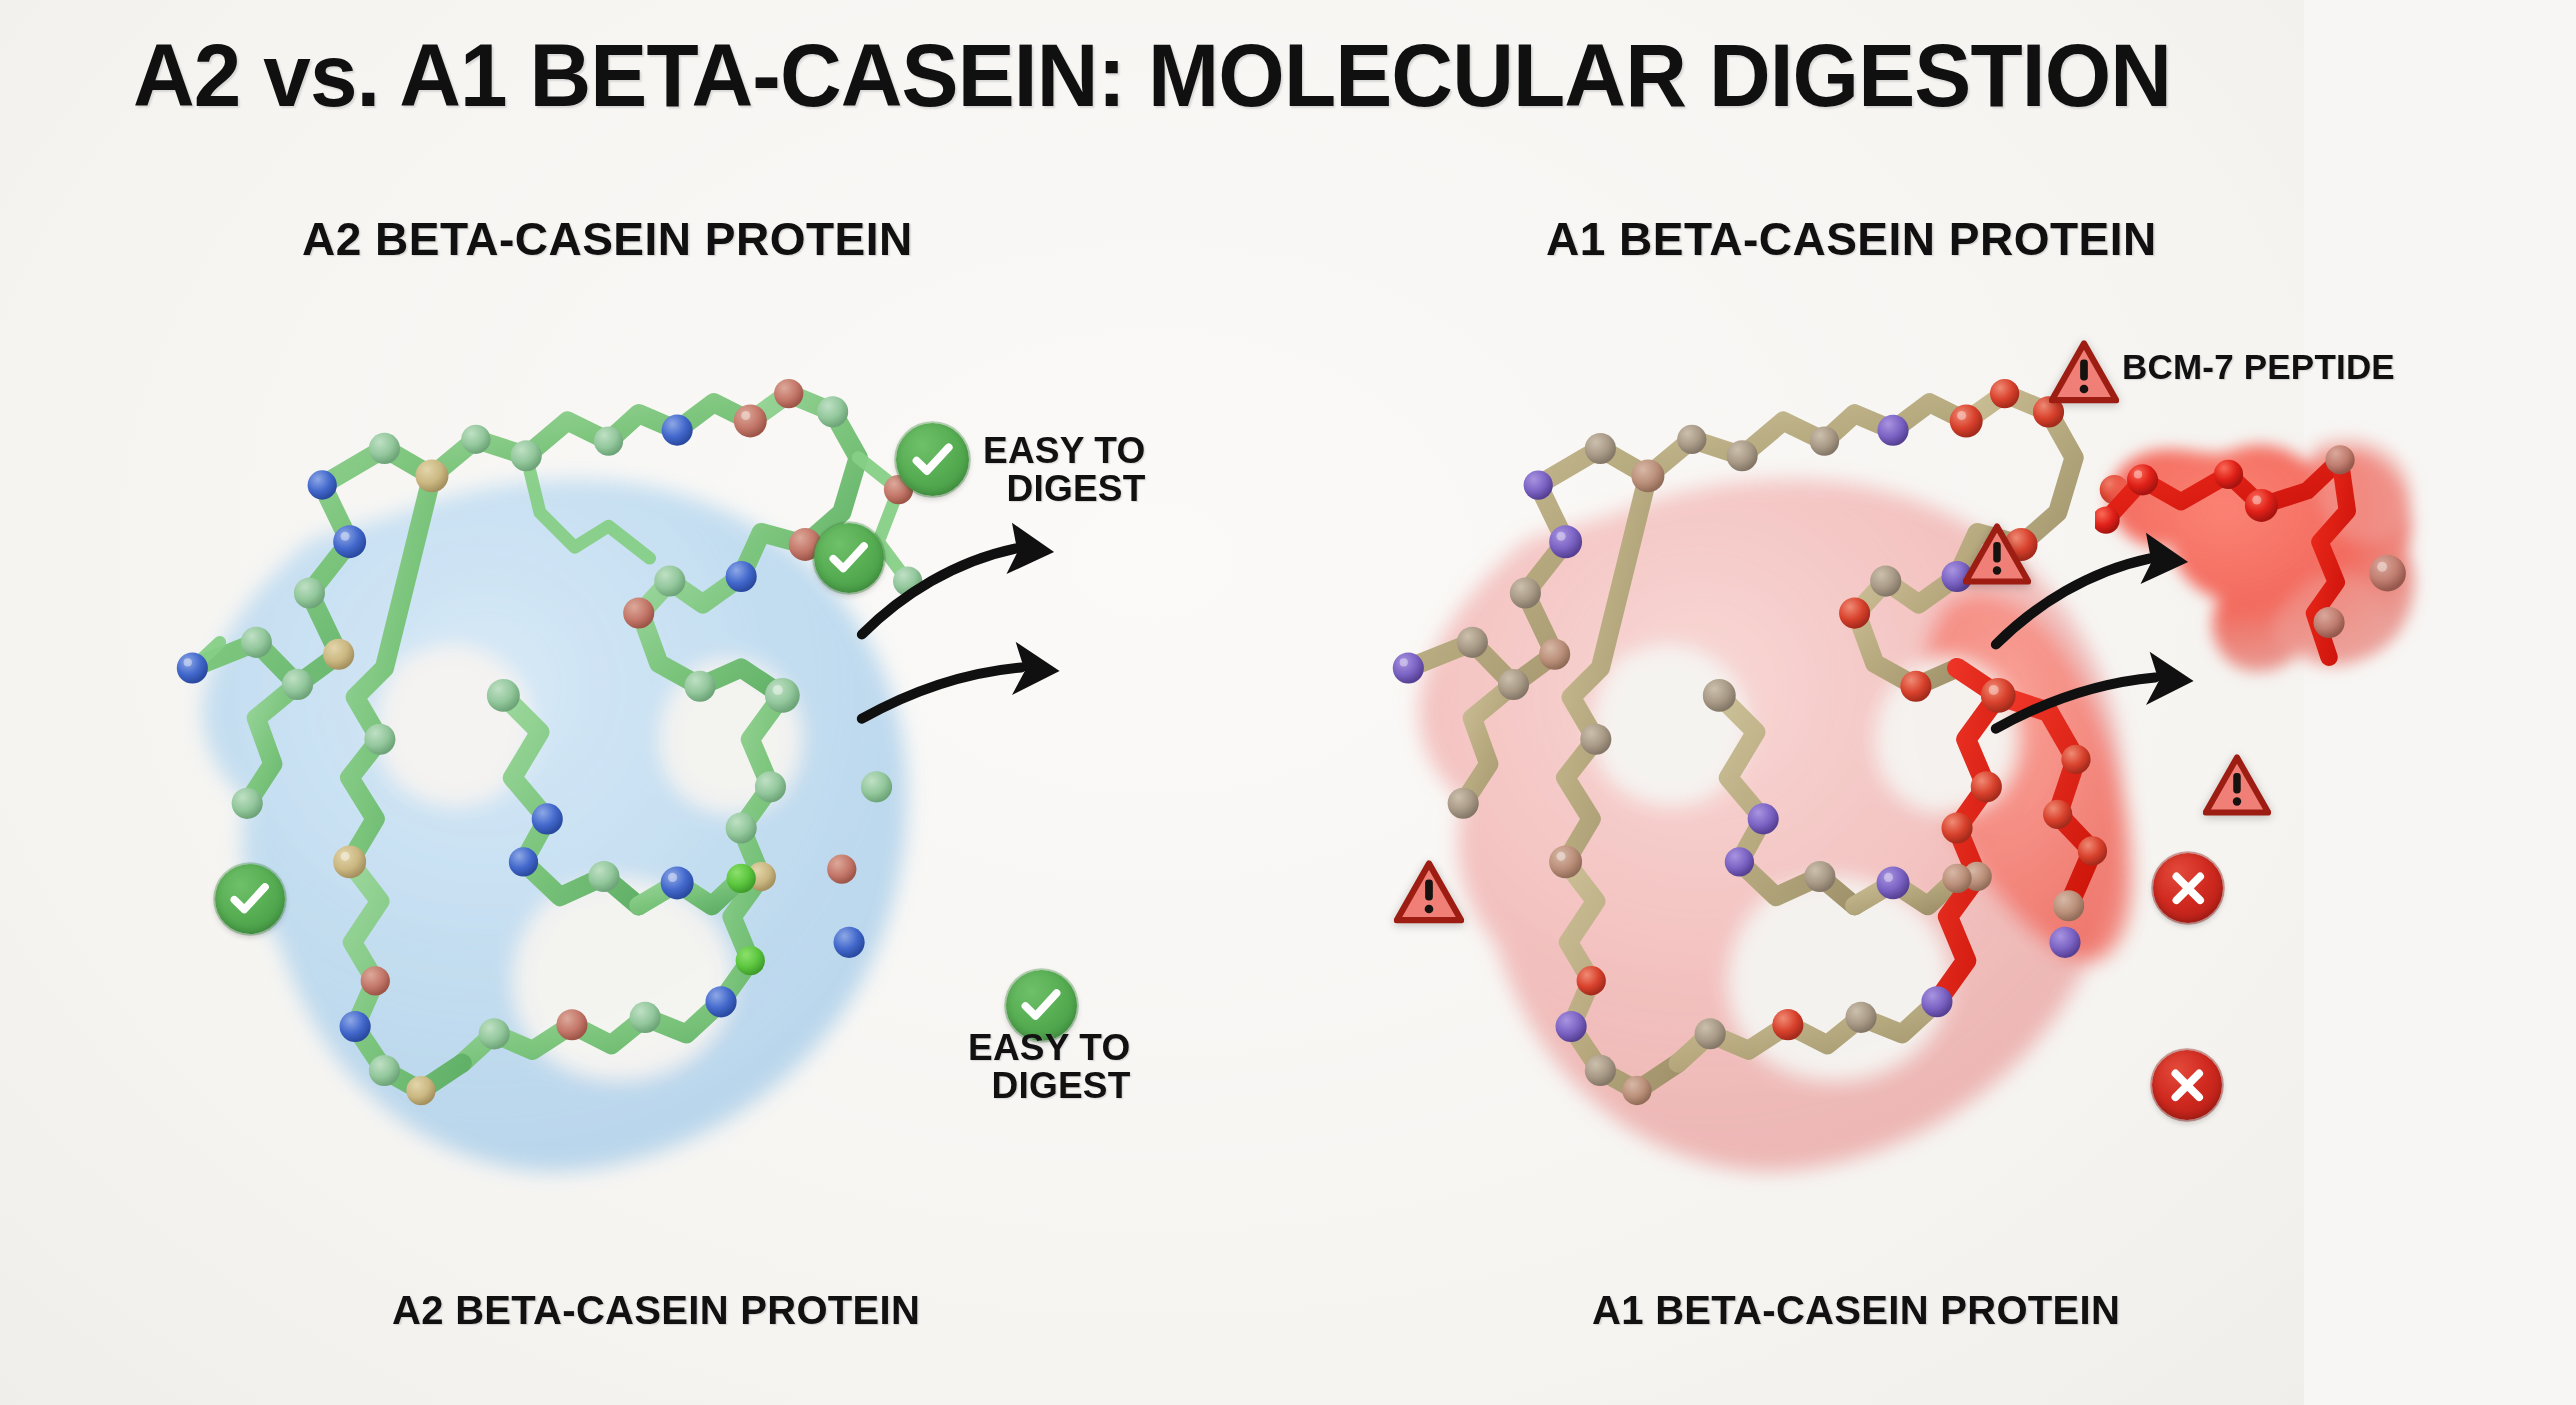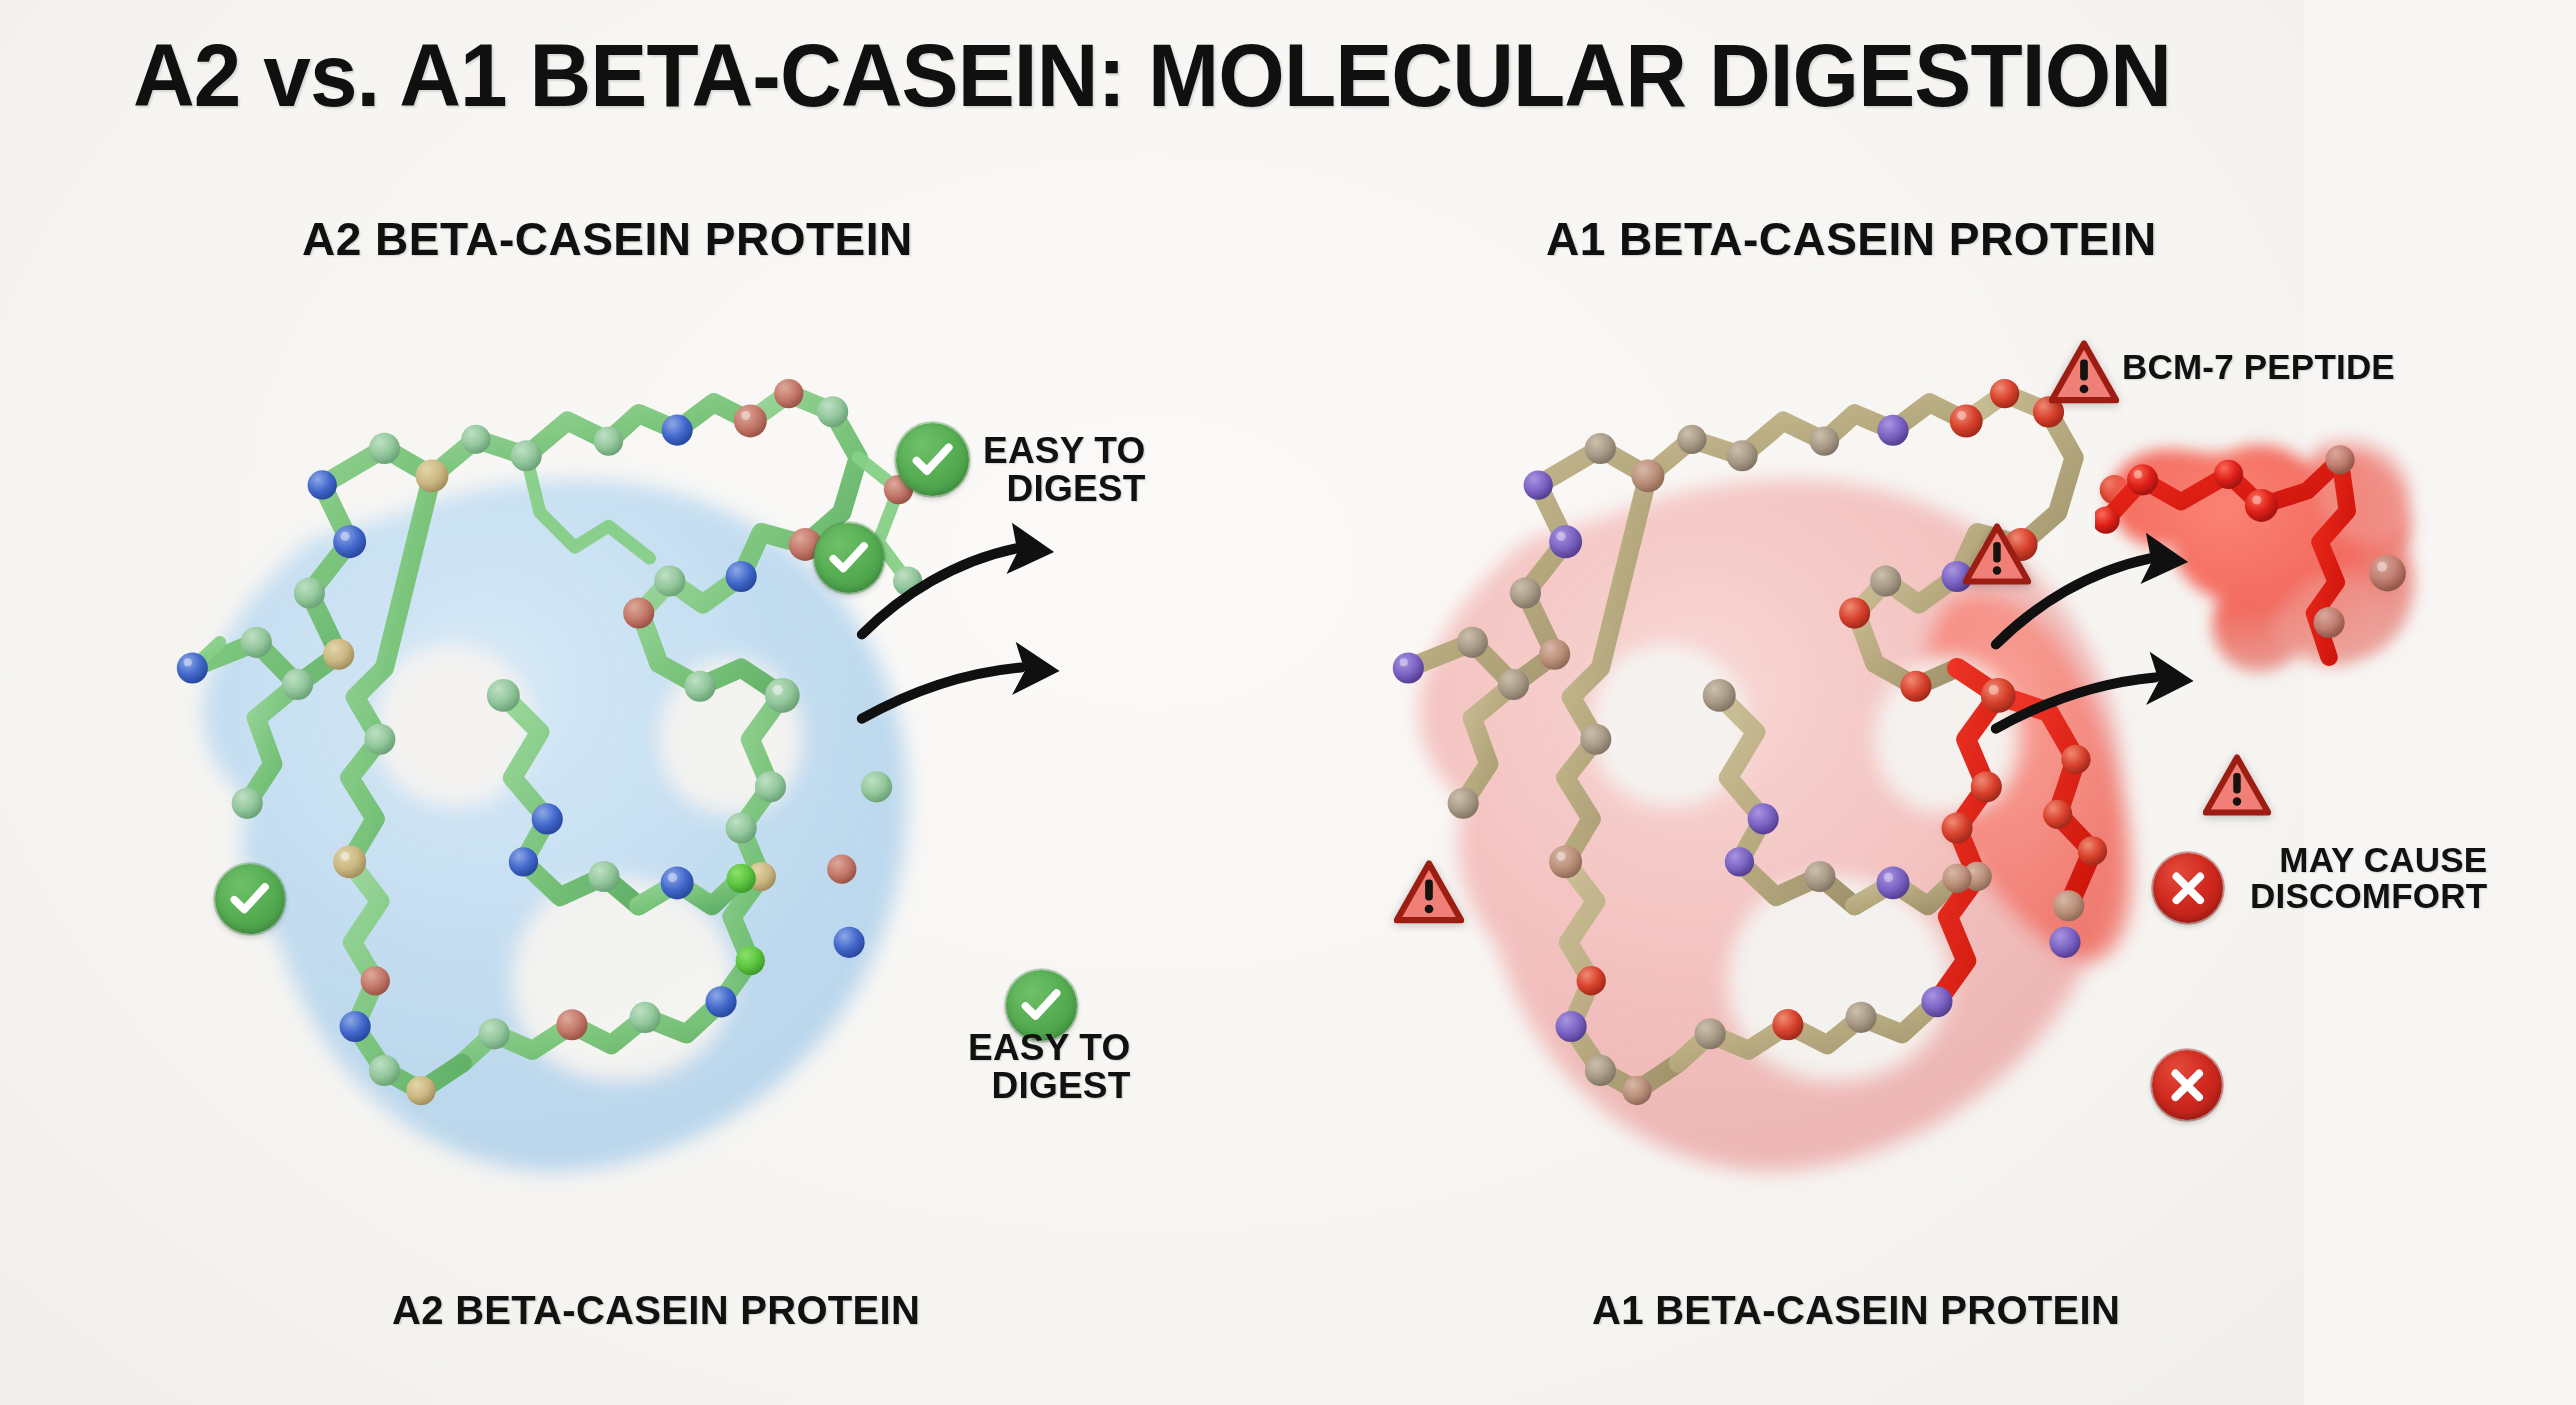--- a/index.html
+++ b/index.html
@@ -553,22 +553,18 @@
 
   <div class="label-block" id="lbl-easy-2">
     <div class="label-text">EASY TO</div>
     <div class="label-text">DIGEST</div>
   </div>
 
   <div class="label-block" id="lbl-bcm7">
     <div class="label-text small">BCM-7 PEPTIDE</div>
   </div>
 
-  <div class="label-block" id="lbl-discomfort">
-    <div class="label-text small">MAY CAUSE</div>
-    <div class="label-text small">DISCOMFORT</div>
-  </div>
 
   <div class="panel-caption" id="cap-a2">A2 BETA-CASEIN PROTEIN</div>
   <div class="panel-caption" id="cap-a1">A1 BETA-CASEIN PROTEIN</div>
 
 </div>
 
 
 </body></html>

